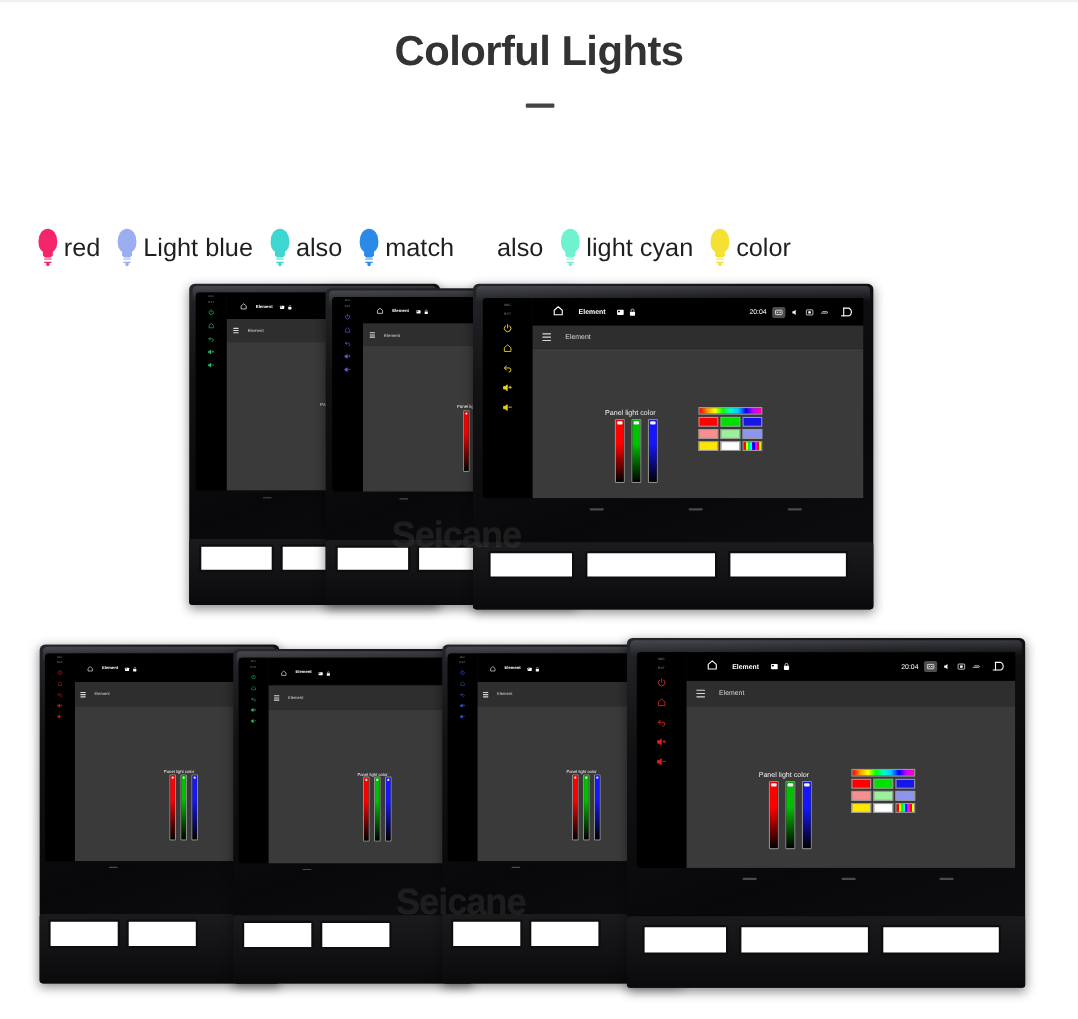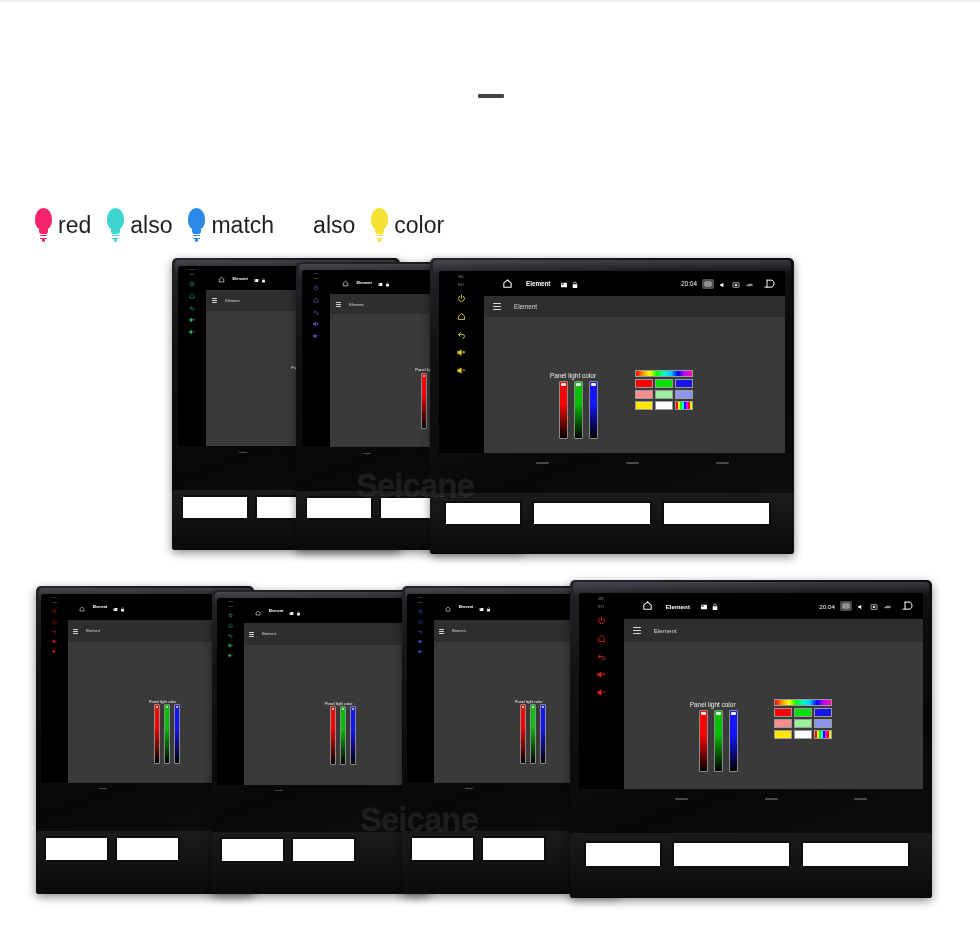--- a/index.html
+++ b/index.html
@@ -120,38 +120,52 @@
     letter-spacing:-1px;pointer-events:none;
   }
 </style>
 </head>
 <body>
 
 <div class="page">
 
   <div class="top-rule"></div>
 
+  <div class="title">Colorful Lights</div>
   <div class="divider"></div>
 
   <div class="legend" id="legend">
       <div class="legend-item">
         <div class="bulb">
           <span class="glass" style="background:#f5256b"></span>
           <span class="neck" style="background:#f5256b"></span>
           <span class="base">
             <i style="background:#f5256b"></i>
             <i style="background:#f5256b"></i>
             <i style="background:#f5256b"></i>
           </span>
           <span class="tip" style="background:#f5256b"></span>
         </div>
         <span class="legend-label">red</span>
       </div>
       <div class="legend-item">
         <div class="bulb">
+          <span class="glass" style="background:#9aaef0"></span>
+          <span class="neck" style="background:#9aaef0"></span>
+          <span class="base">
+            <i style="background:#9aaef0"></i>
+            <i style="background:#9aaef0"></i>
+            <i style="background:#9aaef0"></i>
+          </span>
+          <span class="tip" style="background:#9aaef0"></span>
+        </div>
+        <span class="legend-label">Light blue</span>
+      </div>
+      <div class="legend-item">
+        <div class="bulb">
           <span class="glass" style="background:#3ed6d0"></span>
           <span class="neck" style="background:#3ed6d0"></span>
           <span class="base">
             <i style="background:#3ed6d0"></i>
             <i style="background:#3ed6d0"></i>
             <i style="background:#3ed6d0"></i>
           </span>
           <span class="tip" style="background:#3ed6d0"></span>
         </div>
         <span class="legend-label">also</span>
@@ -174,20 +188,33 @@
           <span class="glass" style="background:#f councilor"></span>
           <span class="neck" style="background:#f councilor"></span>
           <span class="base">
             <i style="background:#f councilor"></i>
             <i style="background:#f councilor"></i>
             <i style="background:#f councilor"></i>
           </span>
           <span class="tip" style="background:#f councilor"></span>
         </div>
         <span class="legend-label">also</span>
+      </div>
+      <div class="legend-item">
+        <div class="bulb">
+          <span class="glass" style="background:#6ef2cf"></span>
+          <span class="neck" style="background:#6ef2cf"></span>
+          <span class="base">
+            <i style="background:#6ef2cf"></i>
+            <i style="background:#6ef2cf"></i>
+            <i style="background:#6ef2cf"></i>
+          </span>
+          <span class="tip" style="background:#6ef2cf"></span>
+        </div>
+        <span class="legend-label">light cyan</span>
       </div>
       <div class="legend-item">
         <div class="bulb">
           <span class="glass" style="background:#f5e133"></span>
           <span class="neck" style="background:#f5e133"></span>
           <span class="base">
             <i style="background:#f5e133"></i>
             <i style="background:#f5e133"></i>
             <i style="background:#f5e133"></i>
           </span>

